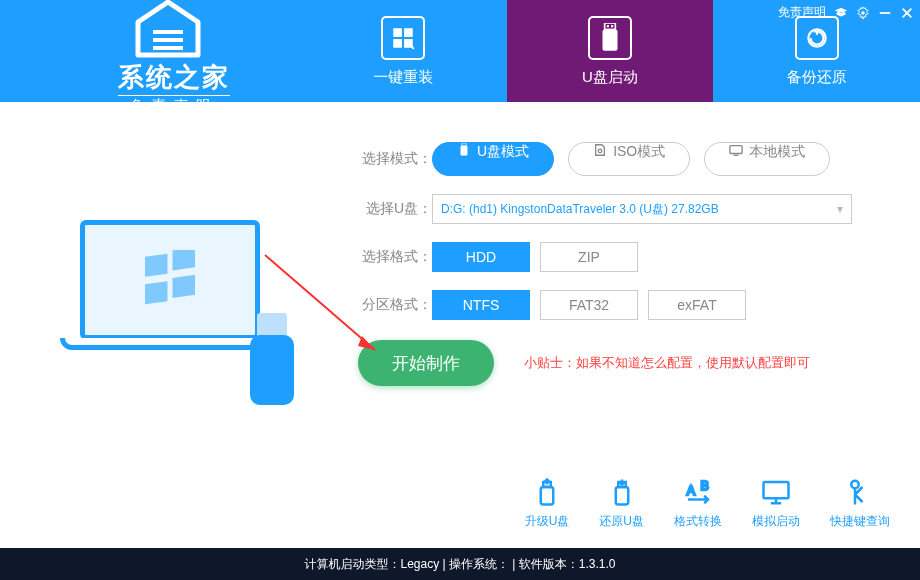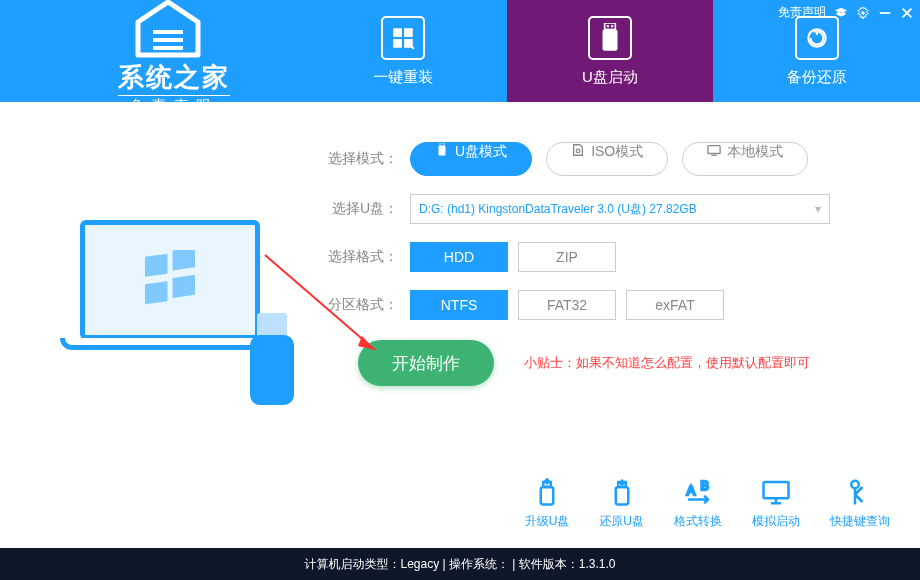--- a/index.html
+++ b/index.html
@@ -20,21 +20,21 @@
 
 .titlebar { position: absolute; top: 4px; right: 6px; display: flex; gap: 8px; align-items: center; color: #fff; font-size: 12px; }
 .titlebar span, .titlebar div { cursor: pointer; }
 .tb-icon { width: 14px; height: 14px; display: flex; align-items: center; justify-content: center; }
 
 .main { display: flex; padding: 30px 20px 0 20px; height: 360px; }
 .illustration { width: 300px; display: flex; align-items: center; justify-content: center; position: relative; }
 .content { flex: 1; padding-top: 10px; }
 
 .row { display: flex; align-items: center; margin-bottom: 18px; }
-.row-label { width: 90px; text-align: right; color: #888; font-size: 14px; padding-right: 12px; }
+.row-label { width: 90px; text-align: right; color: #888; font-size: 14px; padding-right: 0; margin-left: 22px; }
 .pill-group { display: flex; gap: 14px; }
 .pill { height: 34px; padding: 0 24px; border: 1px solid #ccc; border-radius: 17px; display: flex; align-items: flex-start; gap: 6px; color: #888; font-size: 14px; cursor: pointer; }
 .pill.selected { background: #1e9fff; border-color: #1e9fff; color: #fff; }
 .pill-icon { width: 14px; height: 14px; }
 
 .select-box { flex: 1; max-width: 420px; height: 30px; border: 1px solid #ccc; display: flex; align-items: center; padding: 0 8px; font-size: 12px; color: #1e9fff; cursor: pointer; position: relative; }
 .select-box .arrow { margin-left: auto; color: #bbb; }
 
 .btn-group { display: flex; gap: 10px; }
 .btn { width: 98px; height: 30px; border: 1px solid #ccc; display: flex; align-items: center; justify-content: center; font-size: 14px; color: #888; cursor: pointer; }

